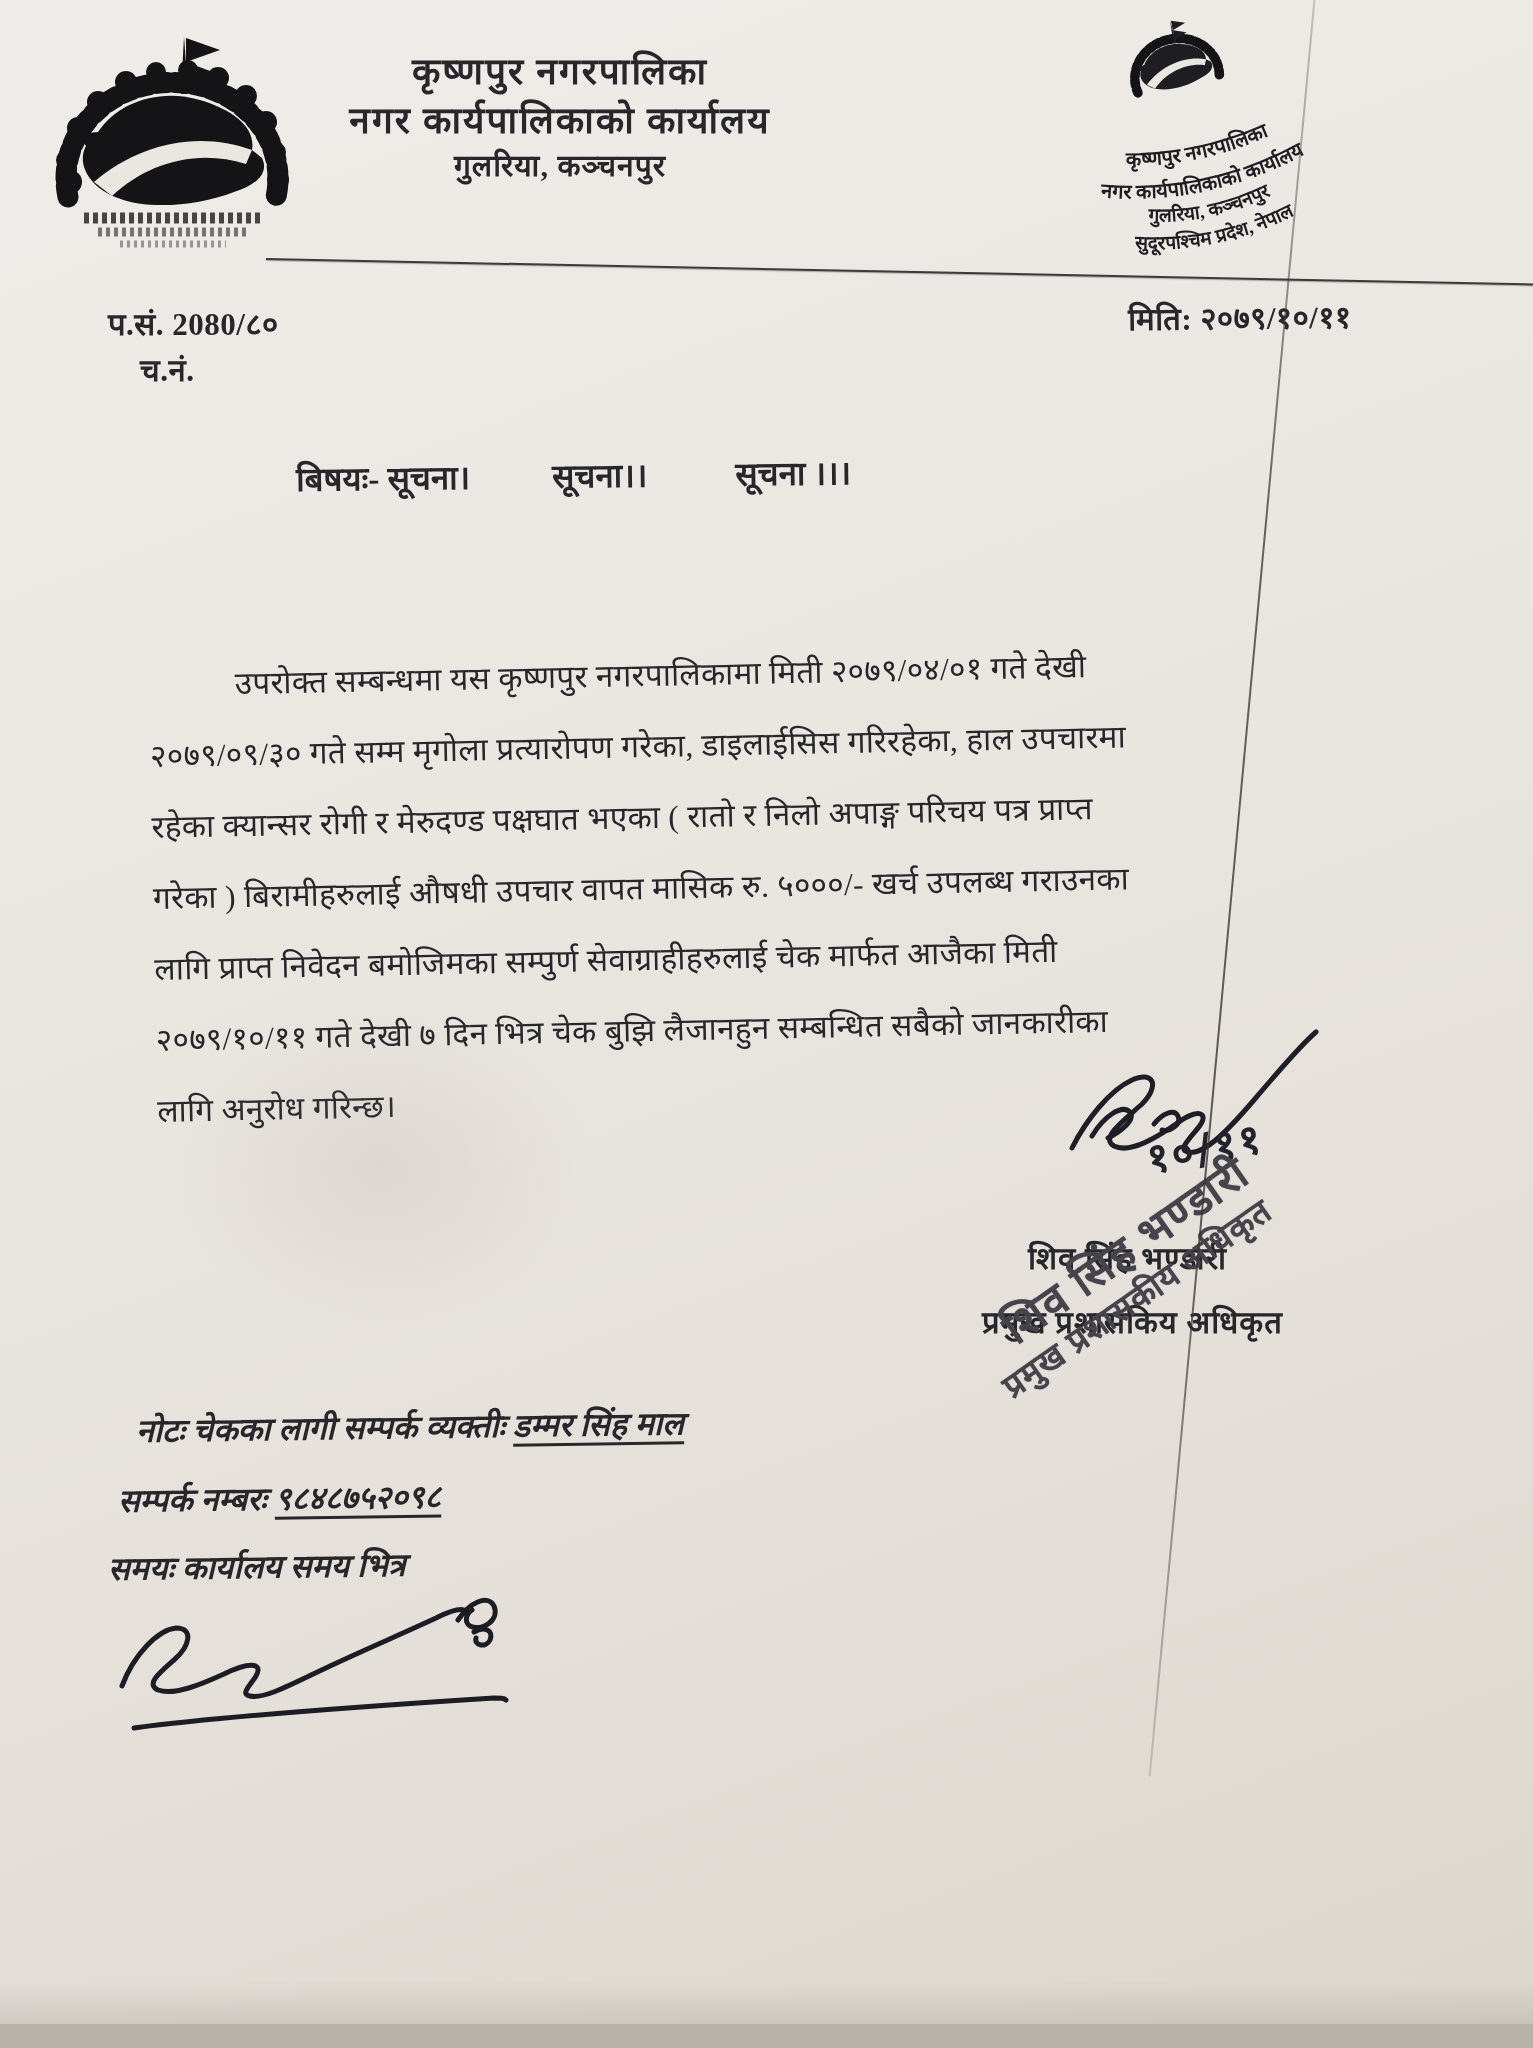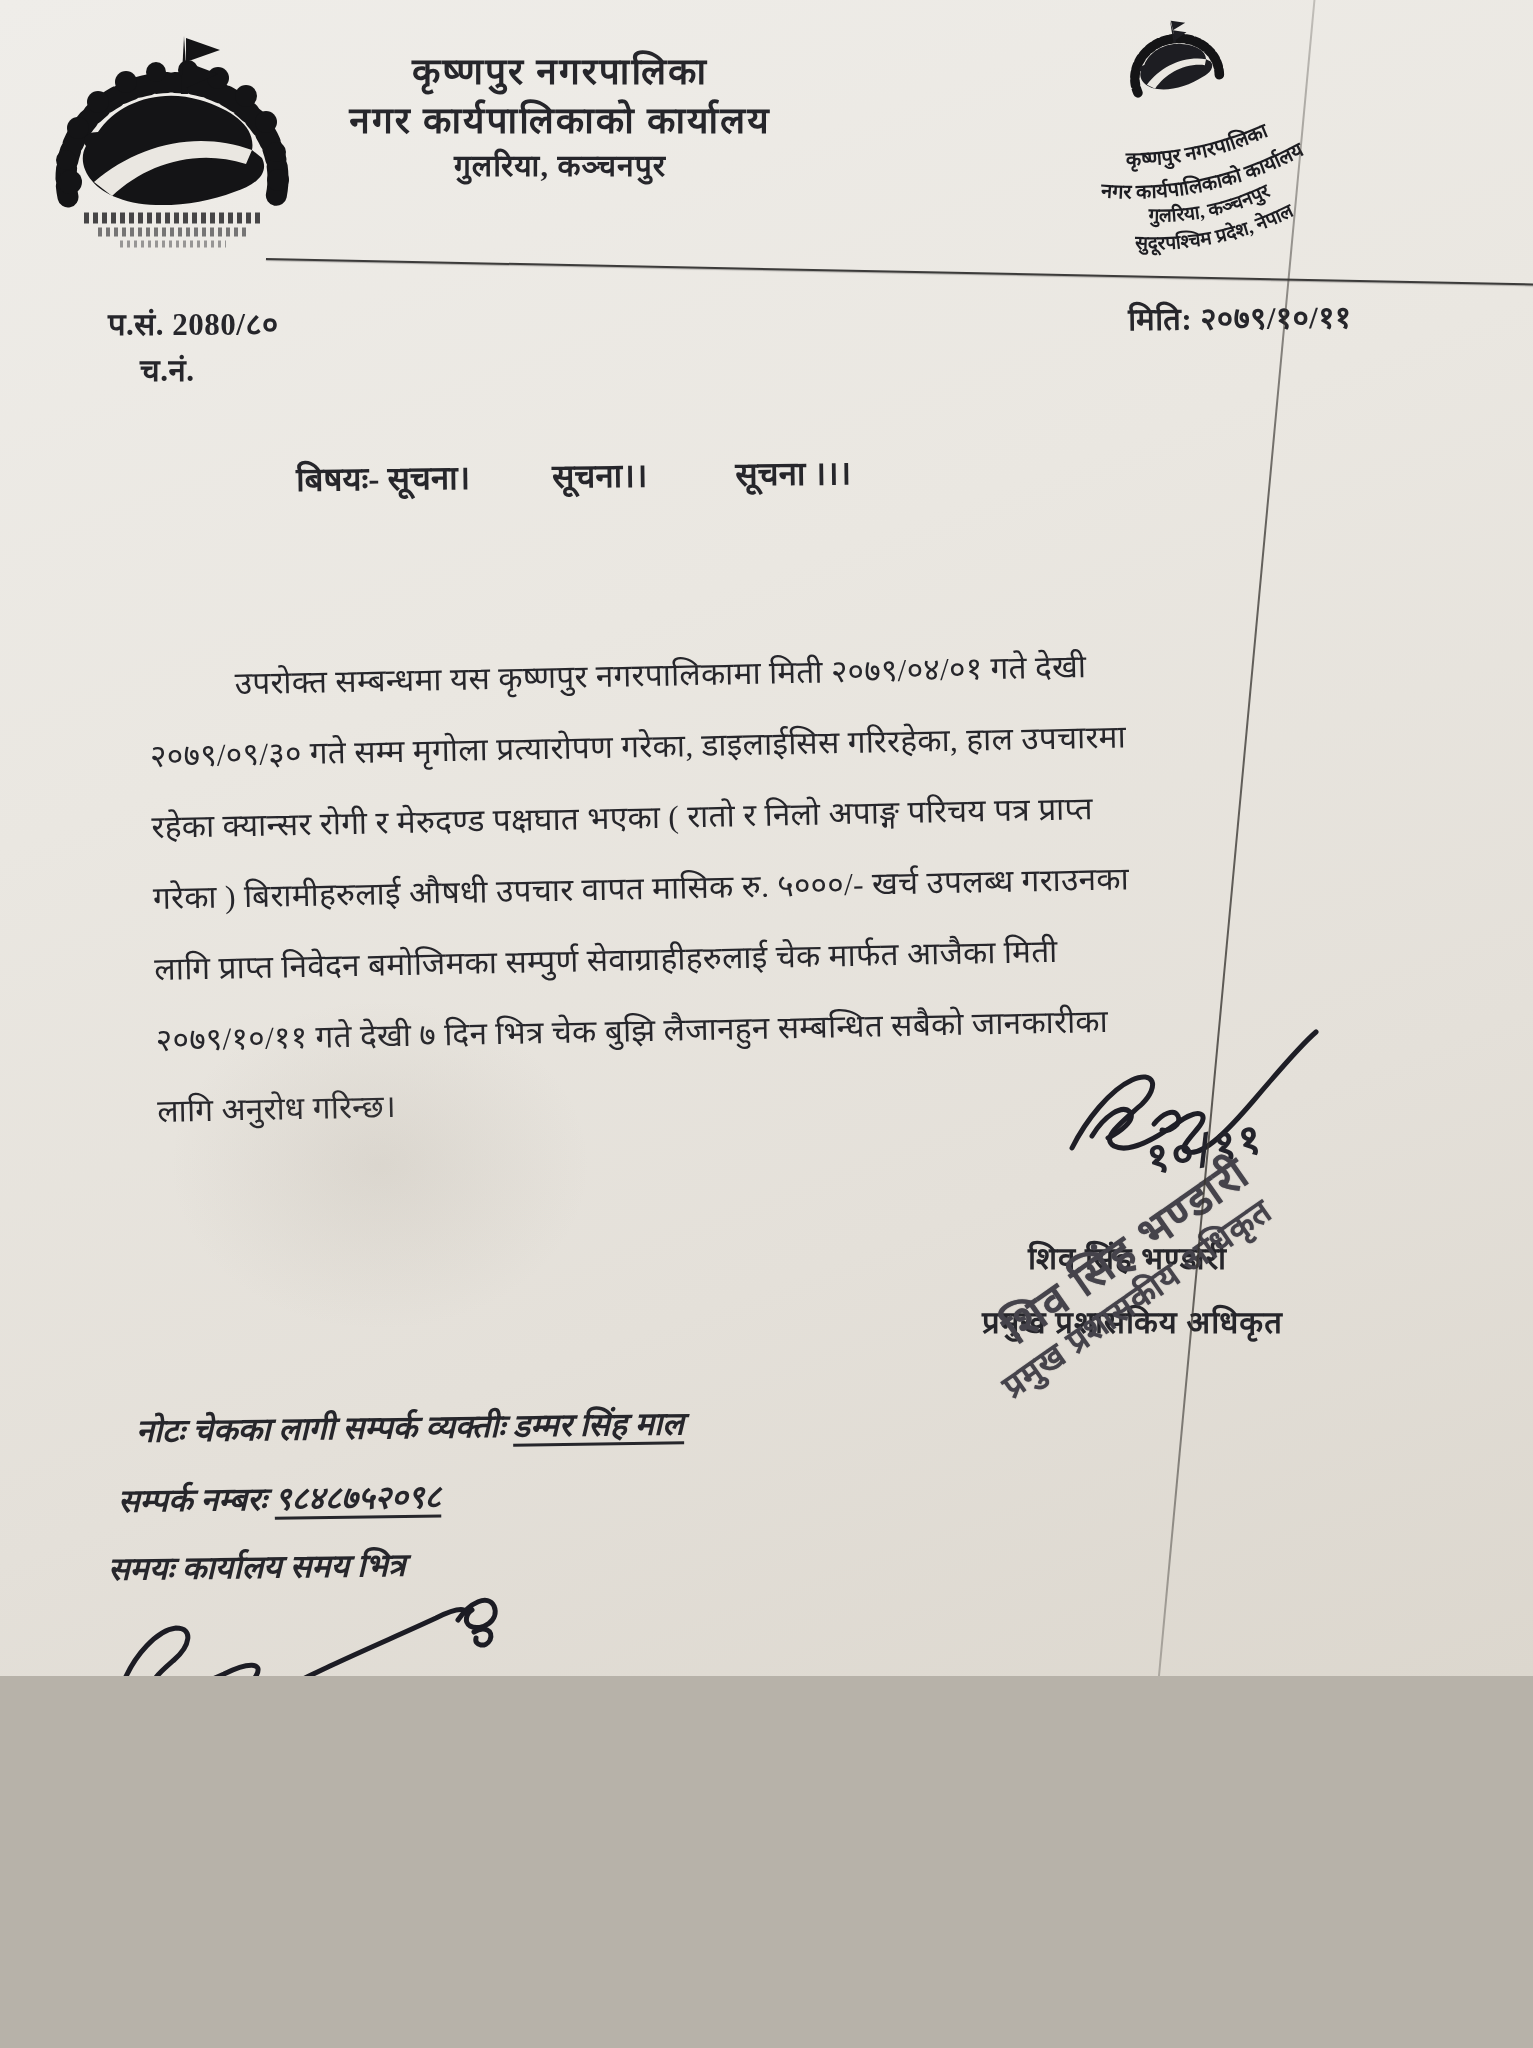--- a/index.html
+++ b/index.html
@@ -1,17 +1,17 @@
 <!DOCTYPE html>
 <html><head>
 <meta charset="utf-8">
 <style>
   html,body{margin:0;padding:0;background:#b7b2a9;}
   #paper{
-    position:relative;width:1533px;height:1676px;overflow:hidden;
+    position:relative;width:1533px;height:2024px;overflow:hidden;
     background:linear-gradient(160deg,#efede9 0%,#eae7e1 38%,#e4e0d9 70%,#dcd7ce 100%);
     font-family:"Liberation Serif","DejaVu Serif",serif;color:#26262b;
   }
   .abs{position:absolute;}
   
   .hdr{left:0;top:48px;width:1120px;text-align:center;line-height:1.32;}
   .hdr .l1{font-size:37px;font-weight:bold;letter-spacing:2px;}
   .hdr .l2{font-size:37px;font-weight:bold;letter-spacing:2px;}
   .hdr .l3{font-size:30px;font-weight:bold;letter-spacing:1px;}
   .rule{left:266px;top:258px;width:1280px;height:2.4px;background:#3c3b3a;

